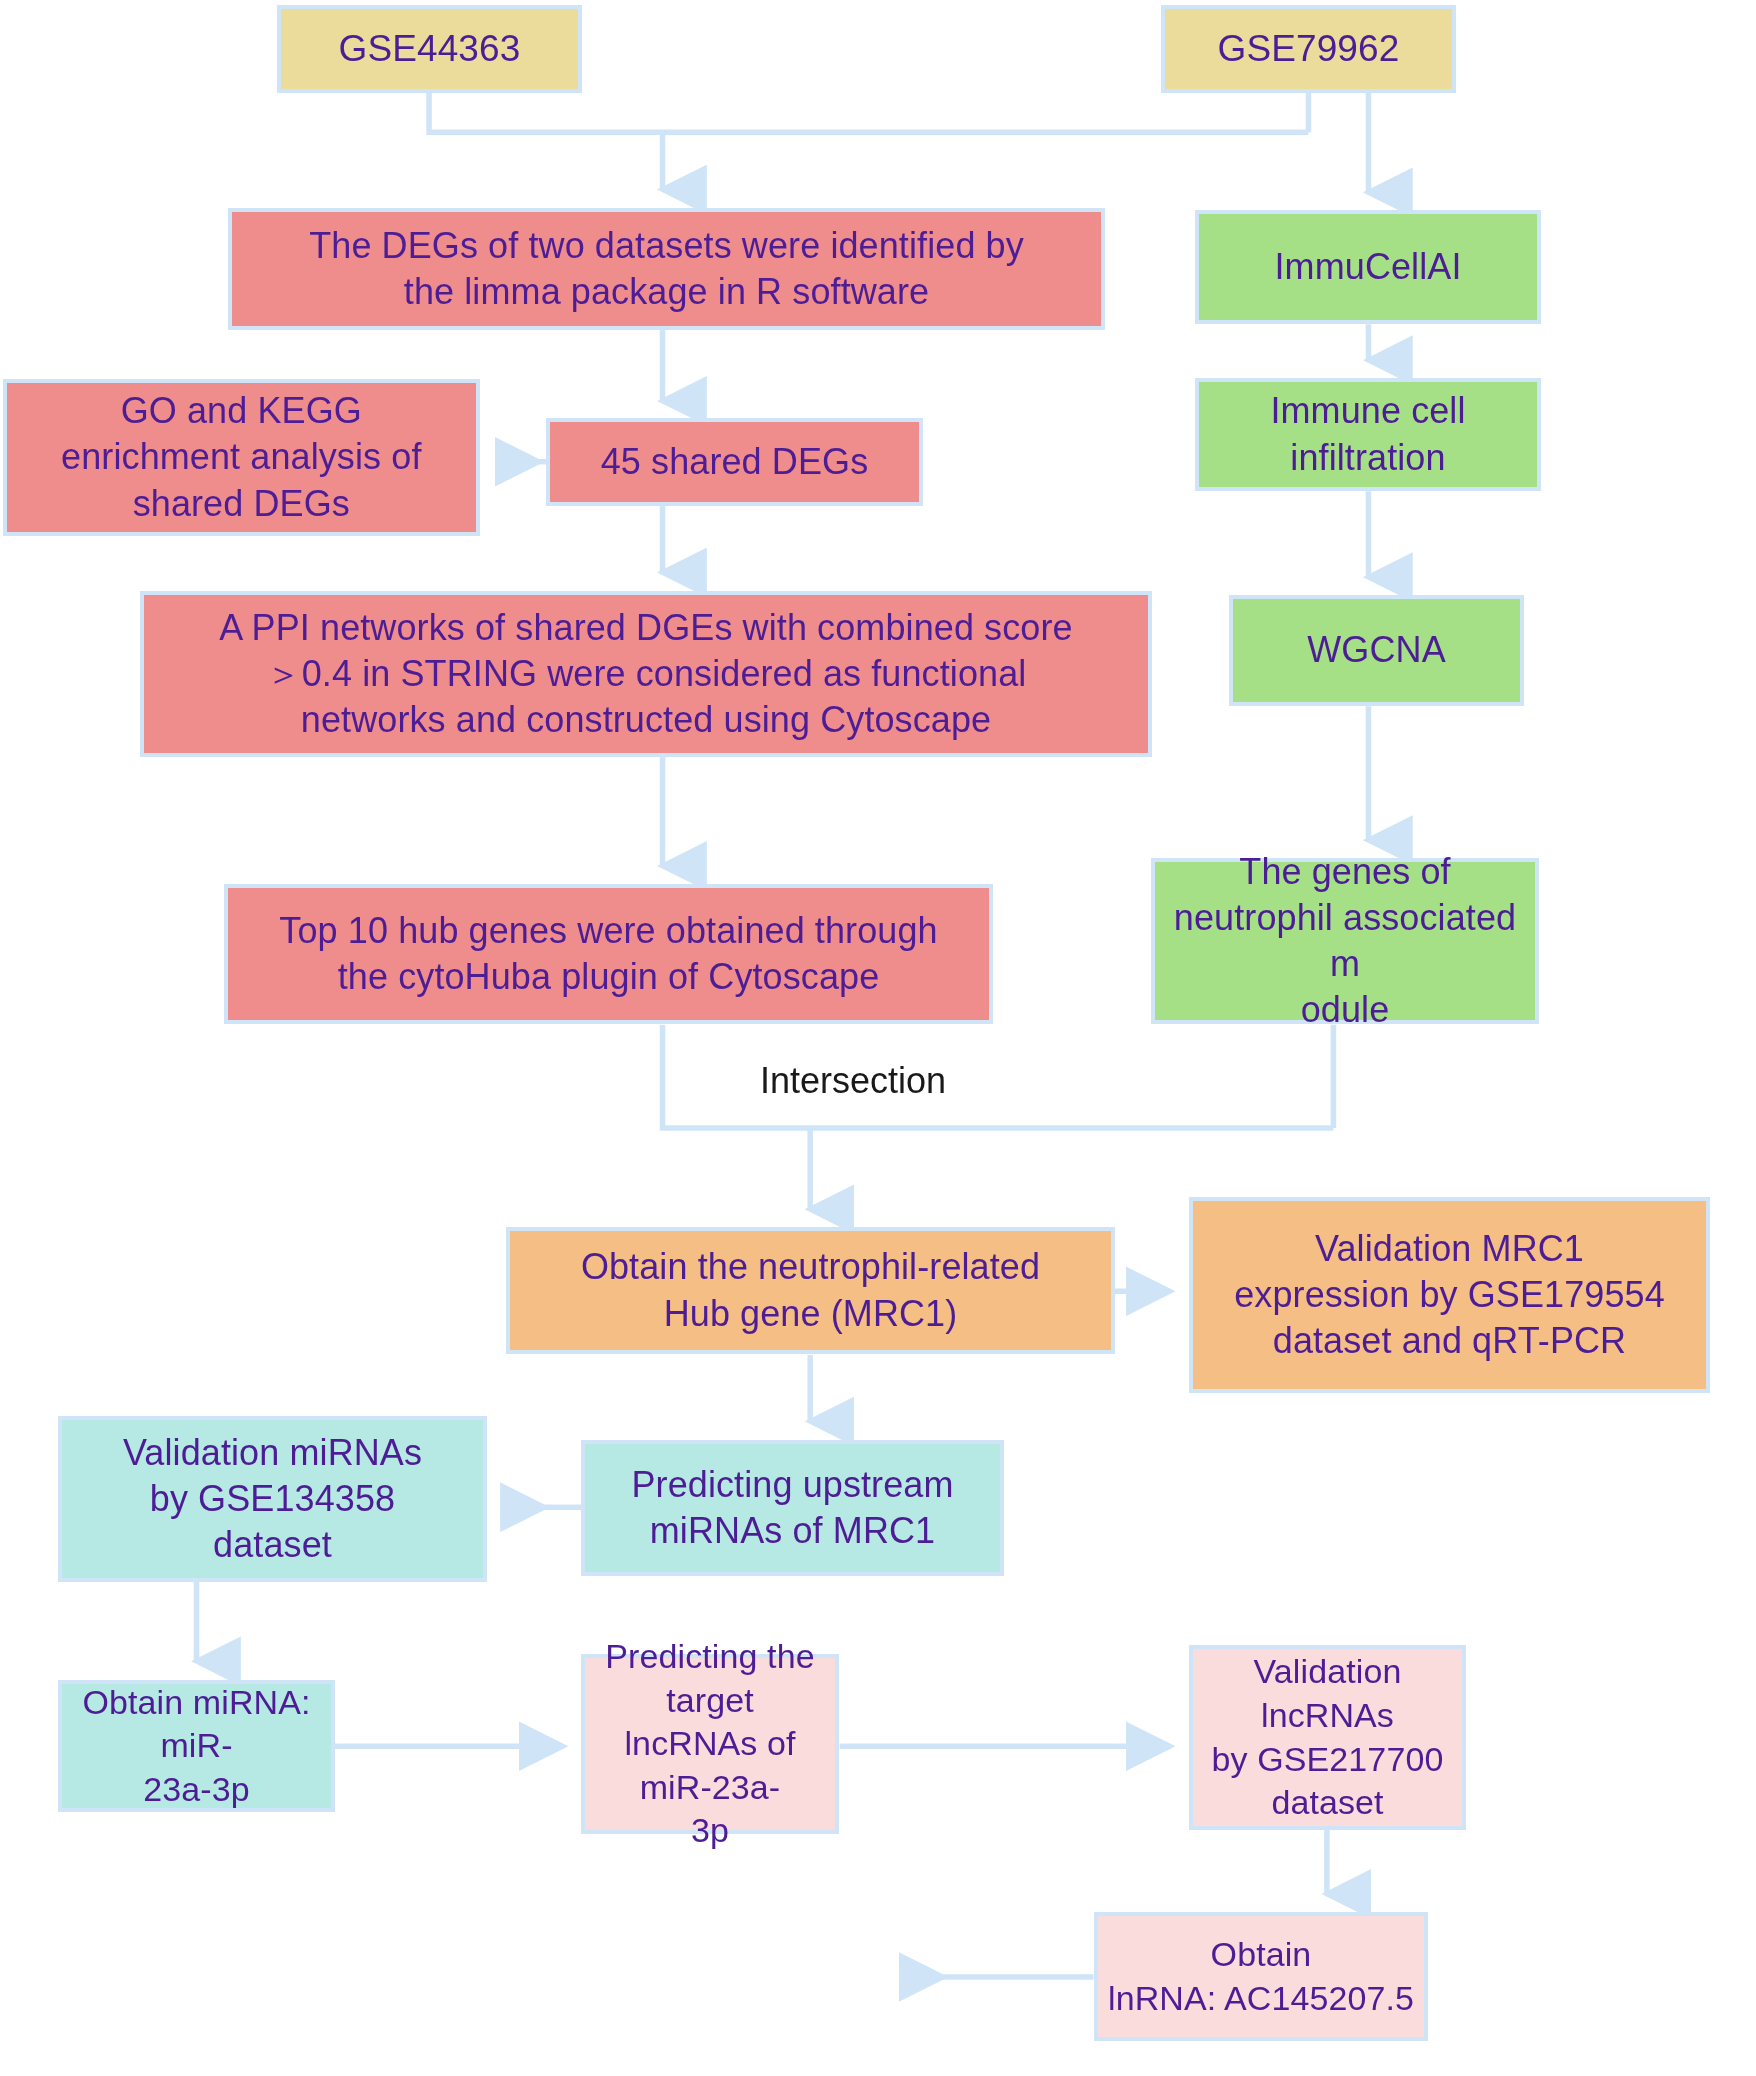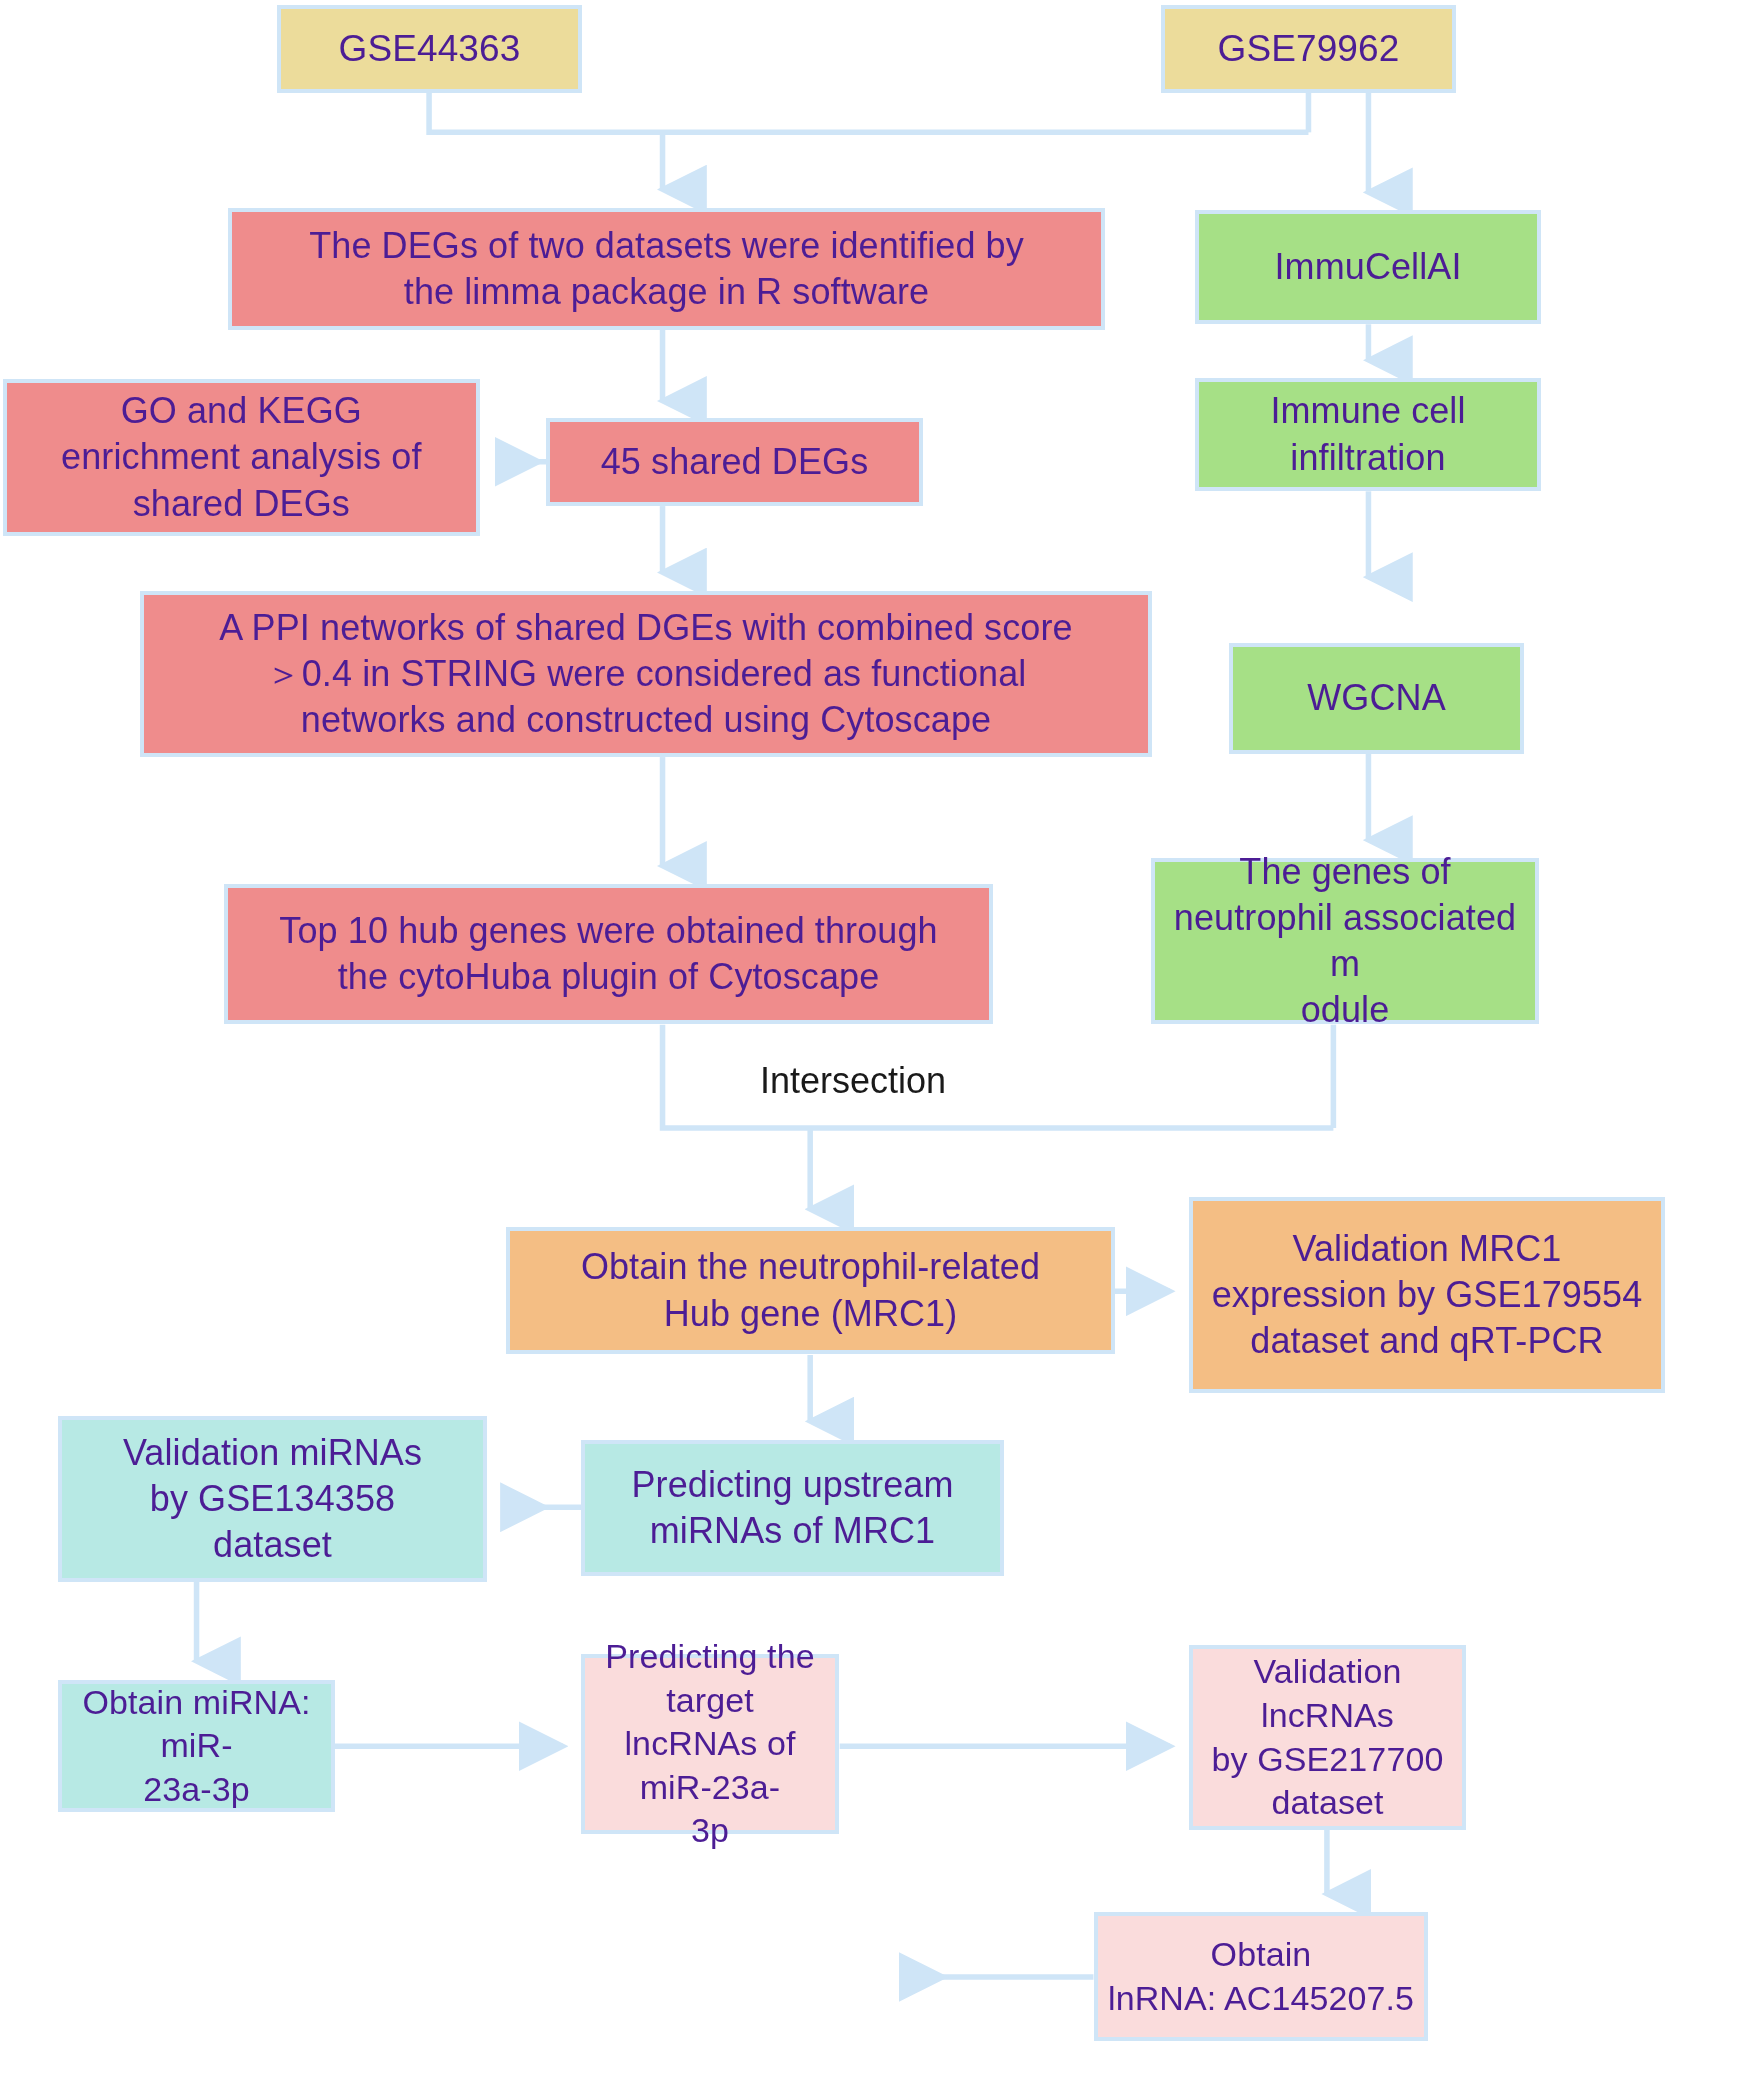--- a/index.html
+++ b/index.html
@@ -137,37 +137,37 @@
     </div>
     <div class="node c-green" style="left: 1195px; top: 378px; width: 346px; height: 113px; font-size: 36px;">
       <span class="txt">Immune cell
 infiltration</span>
     </div>
     <div class="node c-red" style="left: 140px; top: 591px; width: 1012px; height: 166px; font-size: 36px;">
       <span class="txt">A PPI networks of shared DGEs with combined score
 ＞0.4 in STRING were considered as functional
 networks and constructed using Cytoscape</span>
     </div>
-    <div class="node c-green" style="left: 1229px; top: 595px; width: 295px; height: 111px; font-size: 36px; margin-top: 48px;">
+    <div class="node c-green" style="left: 1229px; top: 595px; width: 295px; height: 111px; font-size: 36px;">
       <span class="txt">WGCNA</span>
     </div>
     <div class="node c-red" style="left: 224px; top: 884px; width: 769px; height: 140px; font-size: 36px;">
       <span class="txt">Top 10 hub genes were obtained through
 the cytoHuba plugin of Cytoscape</span>
     </div>
     <div class="node c-green" style="left: 1151px; top: 858px; width: 388px; height: 166px; font-size: 36px;">
       <span class="txt">The genes of
 neutrophil associated m
 odule</span>
     </div>
     <div class="node c-orange" style="left: 506px; top: 1227px; width: 609px; height: 127px; font-size: 36px;">
       <span class="txt">Obtain the neutrophil-related
 Hub gene (MRC1)</span>
     </div>
-    <div class="node c-orange" style="left: 1189px; top: 1197px; width: 476px; height: 196px; font-size: 36px;">
+    <div class="node c-orange" style="left: 1189px; top: 1197px; width: 521px; height: 196px; font-size: 36px;">
       <span class="txt">Validation MRC1
 expression by GSE179554
 dataset and qRT-PCR</span>
     </div>
     <div class="node c-cyan" style="left: 581px; top: 1440px; width: 423px; height: 136px; font-size: 36px;">
       <span class="txt">Predicting upstream
 miRNAs of MRC1</span>
     </div>
     <div class="node c-cyan" style="left: 58px; top: 1416px; width: 429px; height: 166px; font-size: 36px;">
       <span class="txt">Validation miRNAs

